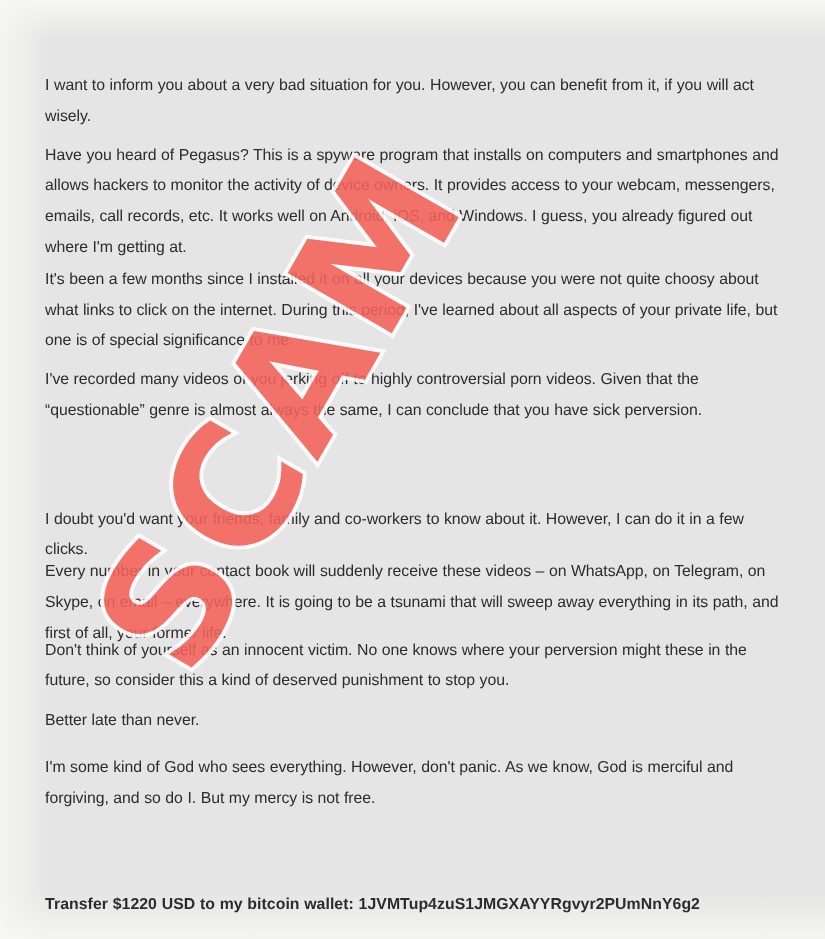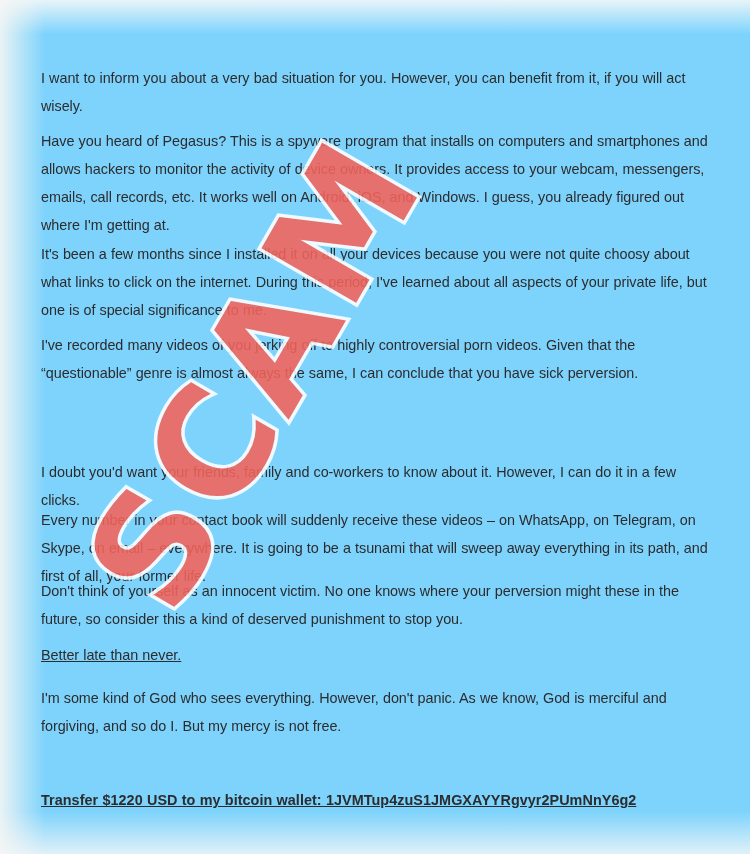--- a/index.html
+++ b/index.html
@@ -6,21 +6,21 @@
   html, body {
     margin: 0;
     padding: 0;
     background: #ffffff;
   }
 
   #page {
     position: relative;
     width: 750px;
     height: 854px;
-    background: #7dd3fc;
+    background: #e5e5e5;
     overflow: hidden;
     font-family: "Liberation Sans", "DejaVu Sans", sans-serif;
   }
 
   
   #paper-texture {
     position: absolute;
     inset: 0;
     background:
       linear-gradient(90deg, rgba(246,246,244,0.9) 0%, rgba(255,255,255,0) 6%),
@@ -49,23 +49,23 @@
   }
 
   p.greeting   { top: 22px;  }
   p.p-intro    { top: 64px;  }
   p.p-pegasus  { top: 127px; }
   p.p-months   { top: 240px; }
   p.p-videos   { top: 331px; }
   p.p-doubt    { top: 422px; margin-top: 36px; }
   p.p-every    { top: 486px; margin-top: 20px; }
   p.p-dont     { top: 577px; }
-  p.p-better   { top: 641px; text-decoration: underline; }
+  p.p-better   { top: 641px; }
   p.p-god      { top: 684px; }
-  p.p-transfer { top: 786px; font-weight: 600; letter-spacing: 0.05px; text-decoration: underline; }
+  p.p-transfer { top: 808px; font-weight: 600; letter-spacing: 0.05px; }
 
   
   #watermark {
     position: absolute;
     left: 0;
     top: 0;
     width: 750px;
     height: 854px;
     pointer-events: none;
     z-index: 5;

